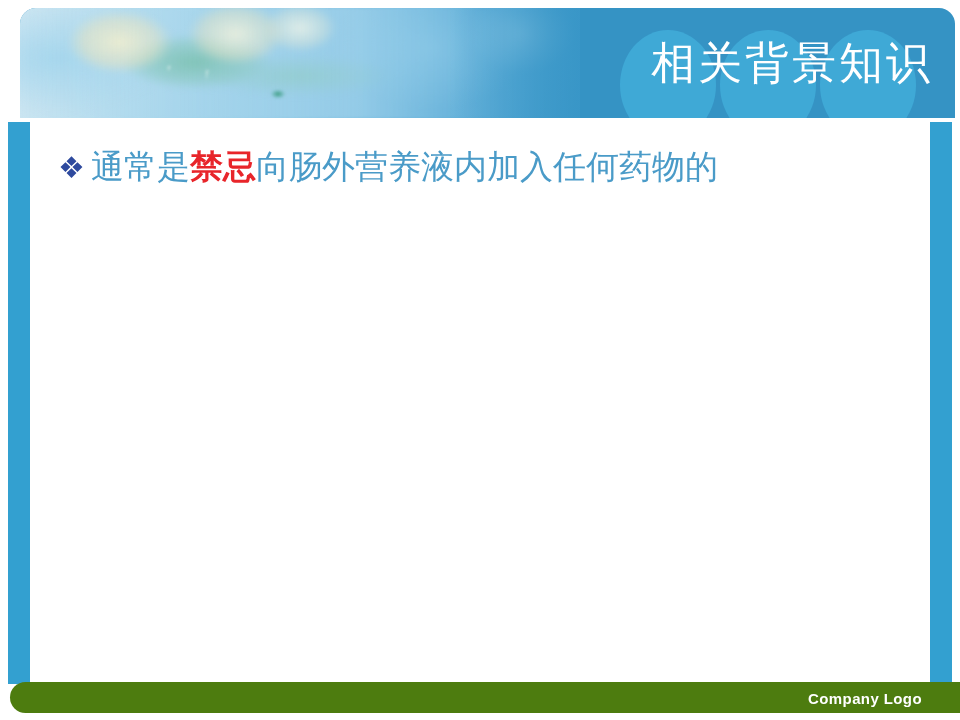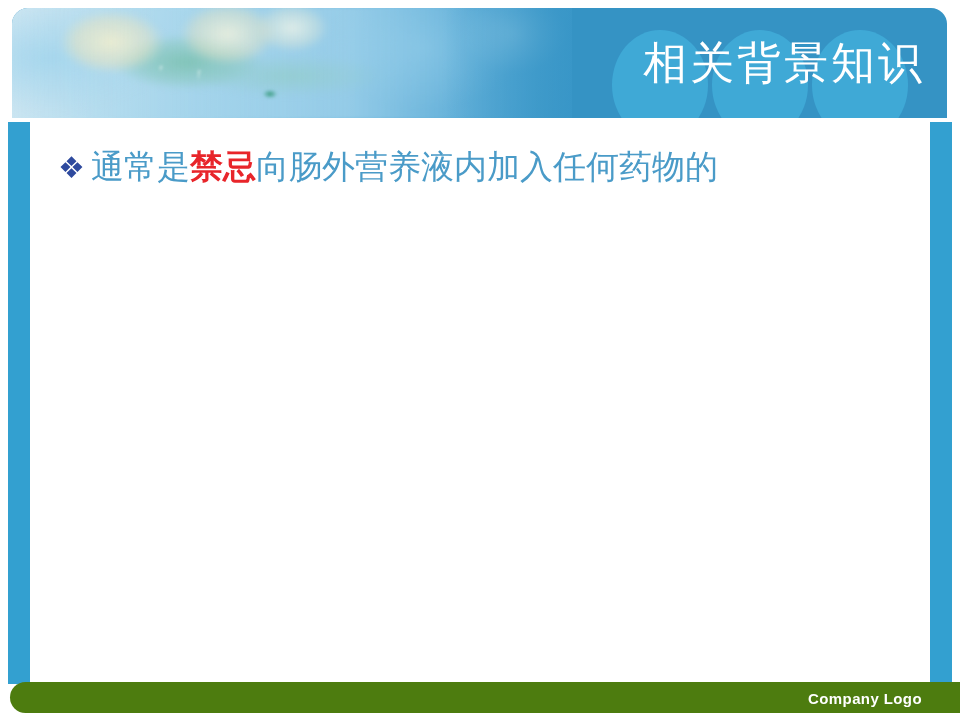--- a/index.html
+++ b/index.html
@@ -27,21 +27,21 @@
     width: 22px;
     height: 562px;
     background: #33a0d0;
   }
   .side-bar.left  { left: 8px; }
   .side-bar.right { left: 930px; }
 
   
   .header {
     position: absolute;
-    left: 12px;
+    left: 20px;
     top: 8px;
     width: 935px;
     height: 110px;
     border-radius: 16px 16px 0 0;
     overflow: hidden;
     background: #3593c4;
   }
 
   
   .header-photo {

